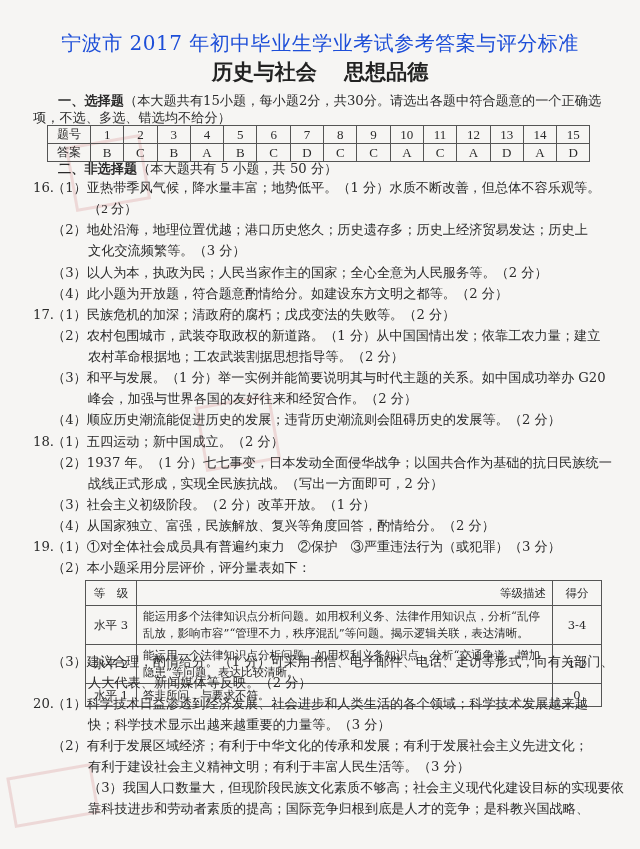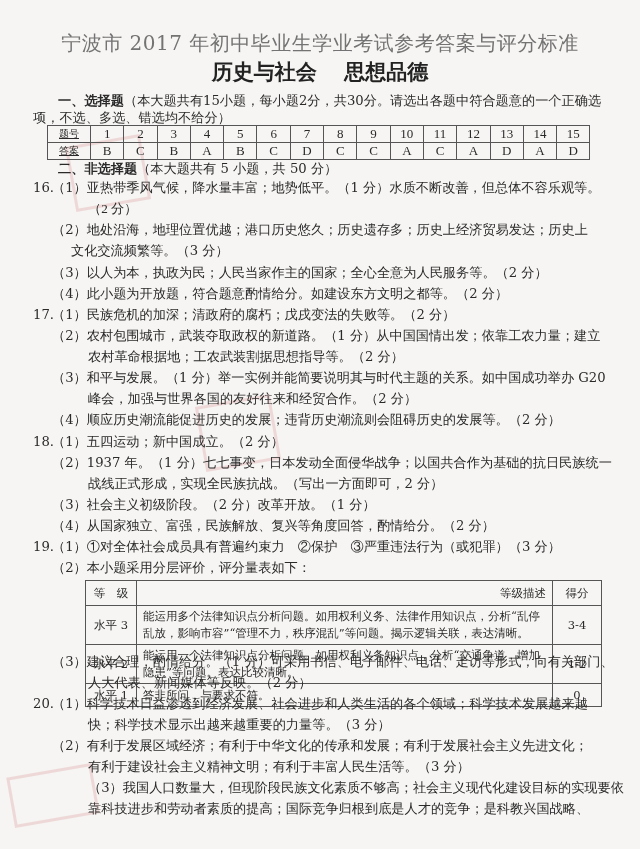--- a/index.html
+++ b/index.html
@@ -6,39 +6,39 @@
   body {
     width: 640px; height: 849px; overflow: hidden;
     background: #f6f5f3;
     font-family: "DejaVu Serif", "Liberation Serif", serif;
     color: #2a2a2a;
     position: relative;
   }
   .page { position: absolute; left: 0; top: 0; width: 640px; height: 849px; }
   .title1 {
     position: absolute; top: 30px; left: 0; width: 640px; text-align: center;
-    font-size: 20px; letter-spacing: 0.5px; color: #737373;
+    font-size: 20px; letter-spacing: 0.5px; color: #1d4ed8;
   }
   .title2 {
     position: absolute; top: 58px; left: 0; width: 640px; text-align: center;
     font-size: 21px; font-weight: bold; color: #222; font-family: "DejaVu Sans", sans-serif;
   }
   .title2 span { margin: 0 10px; }
   .line { position: absolute; font-size: 13.2px; white-space: nowrap; line-height: 17px; }
   .section-head { font-weight: normal; }
   .section-head b { font-weight: bold; }
   table.answers {
     position: absolute; left: 47px; top: 125px; border-collapse: collapse;
     font-size: 13px;
   }
   table.answers td {
     border: 1px solid #555; text-align: center; height: 16px; padding: 0;
     width: 32.3px; font-family: "Liberation Serif", serif;
   }
-  table.answers td.hd { width: 42px; font-family: "DejaVu Serif", serif; font-size: 10px; text-decoration: underline; }
+  table.answers td.hd { width: 42px; font-family: "DejaVu Serif", serif; font-size: 12px; }
   table.scale {
     position: absolute; left: 85px; top: 510px; border-collapse: collapse; font-size: 11.5px;
   }
   table.scale td { border: 1px solid #555; padding: 2px 6px; vertical-align: middle; }
   table.scale td.lvl { width: 38px; text-align: center; height: 34px; }
   table.scale td.desc { width: 403px; line-height: 17px; }
   table.scale td.score { width: 36px; text-align: center; }
   table.scale tr.head td { height: 20px; }
   .stamp {
     position: absolute; border: 3px solid rgba(200,90,90,0.18); color: rgba(200,90,90,0.18);
@@ -108,21 +108,21 @@
     </table>
 
   <div class="line section-head" style="top:160px;left:58px;">
     <b>二、非选择题</b><span>（本大题共有 5 小题，共 50 分）</span>
   </div>
 
   <div class="line" style="top:179px;left:33px;">16.</div>
   <div class="line" style="top:179px;left:52px;">（1）亚热带季风气候，降水量丰富；地势低平。（1 分）水质不断改善，但总体不容乐观等。</div>
   <div class="line" style="top:200px;left:88px;font-family:Liberation Serif, serif;">（2 分）</div>
   <div class="line" style="top:221px;left:52px;">（2）地处沿海，地理位置优越；港口历史悠久；历史遗存多；历史上经济贸易发达；历史上</div>
-  <div class="line" style="top:242px;left:71px;">文化交流频繁等。（3 分）</div>
+  <div class="line" style="top:242px;left:88px;">文化交流频繁等。（3 分）</div>
   <div class="line" style="top:264px;left:52px;">（3）以人为本，执政为民；人民当家作主的国家；全心全意为人民服务等。（2 分）</div>
   <div class="line" style="top:285px;left:52px;">（4）此小题为开放题，符合题意酌情给分。如建设东方文明之都等。（2 分）</div>
 
   <div class="line" style="top:306px;left:33px;">17.</div>
   <div class="line" style="top:306px;left:52px;">（1）民族危机的加深；清政府的腐朽；戊戌变法的失败等。（2 分）</div>
   <div class="line" style="top:327px;left:52px;">（2）农村包围城市，武装夺取政权的新道路。（1 分）从中国国情出发；依靠工农力量；建立</div>
   <div class="line" style="top:348px;left:88px;">农村革命根据地；工农武装割据思想指导等。（2 分）</div>
   <div class="line" style="top:369px;left:52px;">（3）和平与发展。（1 分）举一实例并能简要说明其与时代主题的关系。如中国成功举办 G20</div>
   <div class="line" style="top:390px;left:88px;">峰会，加强与世界各国的友好往来和经贸合作。（2 分）</div>
   <div class="line" style="top:411px;left:52px;">（4）顺应历史潮流能促进历史的发展；违背历史潮流则会阻碍历史的发展等。（2 分）</div>

